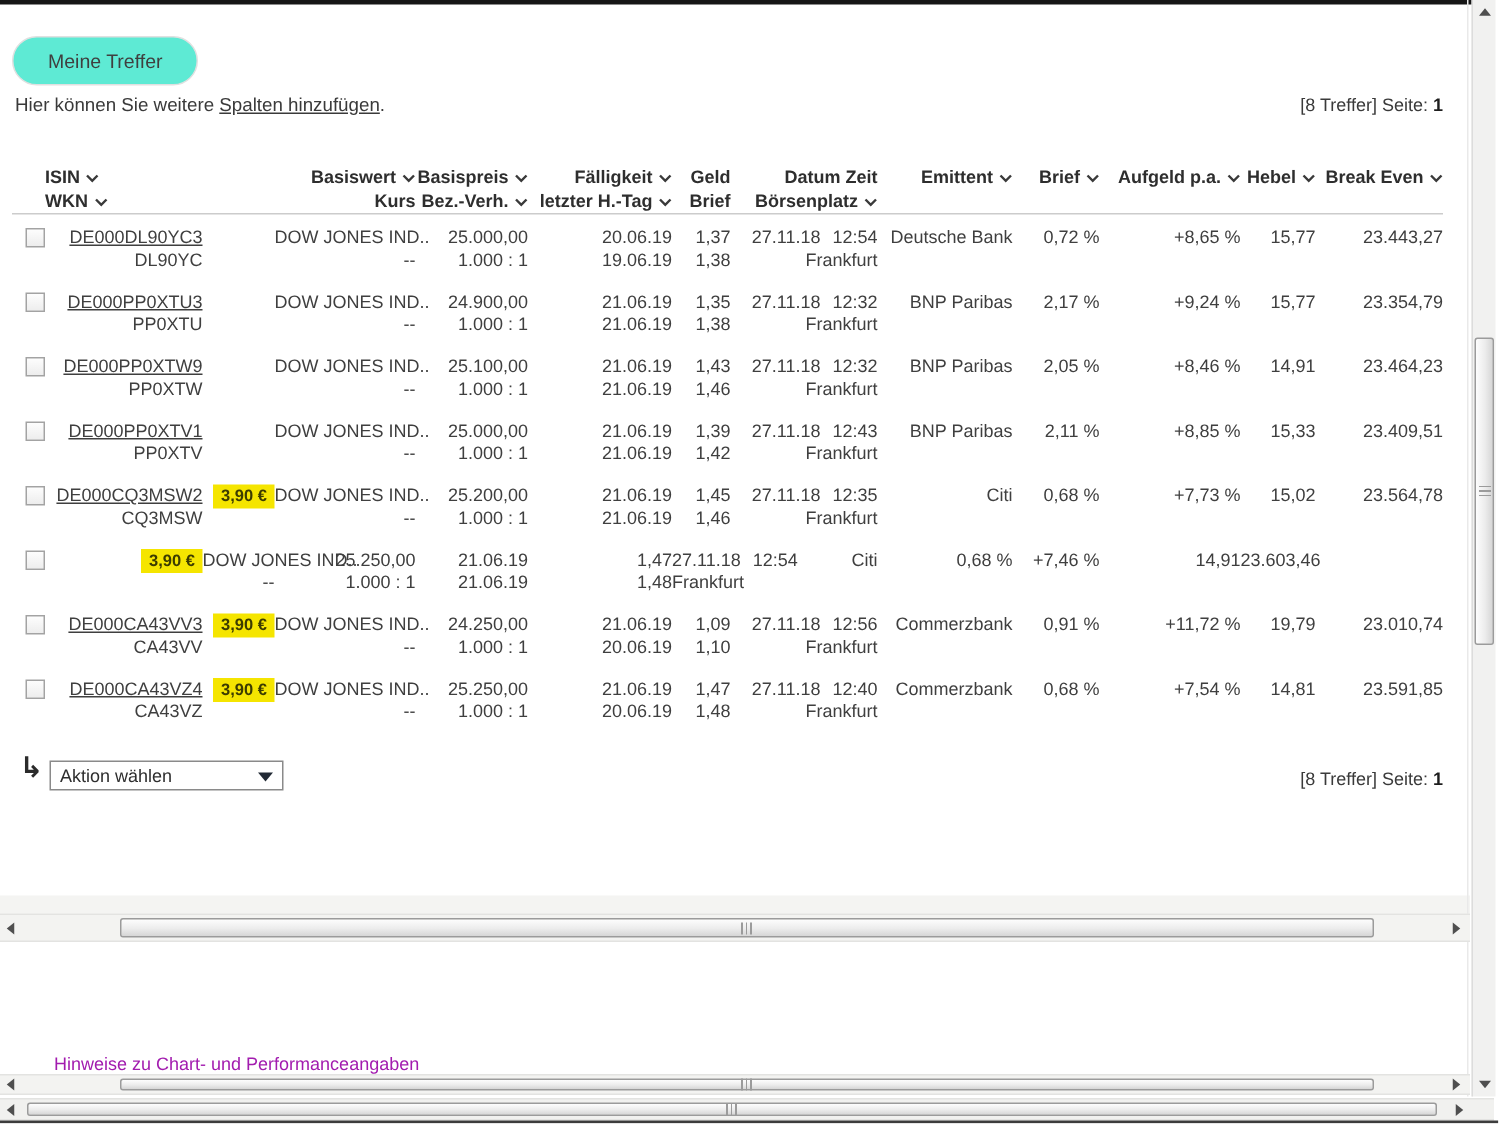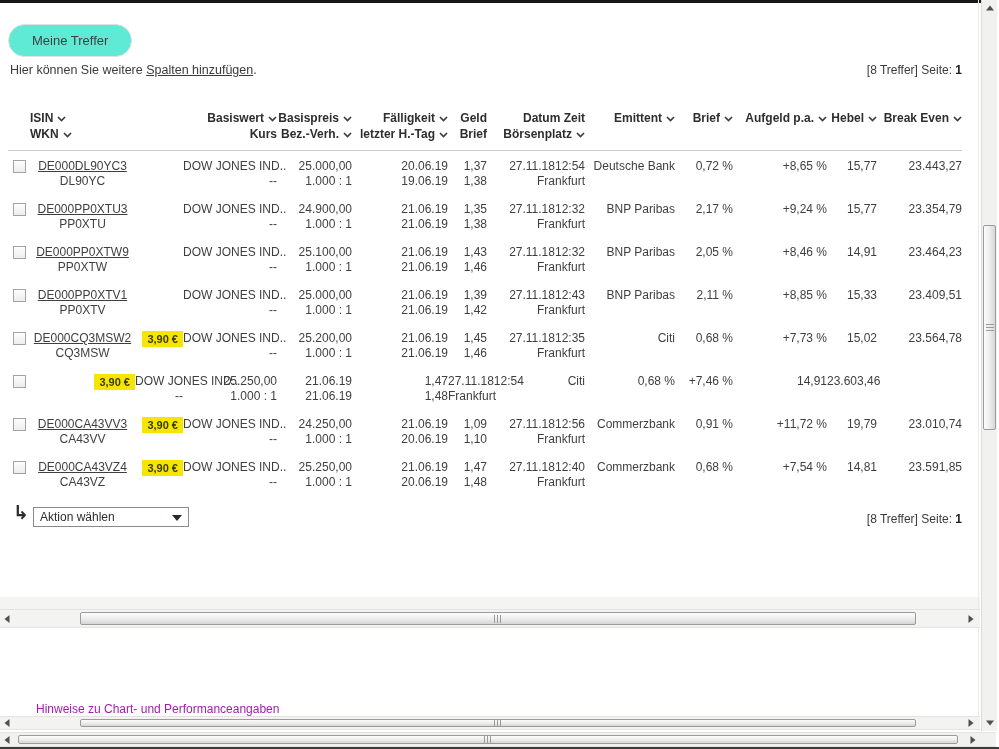--- a/index.html
+++ b/index.html
@@ -18,38 +18,38 @@
 
   .results { position:absolute; right:37px; font-size:12px; color:#3a3a3a; }
   .results b { font-weight:bold; color:#1d1d1d; }
   .results-top { top:63px; }
   .results-bottom { top:512px; }
 
   
   .wtable { position:absolute; left:8px; top:110px; width:954px; font-size:12px; }
   .grid-row { display:grid;
     grid-template-columns:22px 105px 48px 94px 75px 96px 39px 98px 90px 58px 94px 50px 85px; }
-  .thead { padding-bottom:8px; border-bottom:1px solid #cccccc; margin-bottom:8px; }
+  .thead { border-bottom:1px solid #cccccc; margin-bottom:8px; }
   .hcell { text-align:right; font-weight:bold; color:#2e2e2e; }
   .hcell.left { text-align:left; }
   .hline { height:16px; line-height:16px; white-space:nowrap; }
   .chev { display:inline-block; margin-left:4px; }
   .chev svg { vertical-align:middle; }
 
   .trow { height:30px; margin-bottom:13px; }
   .cell { text-align:right; white-space:nowrap; }
-  .cell.left { text-align:center; }
+  .cell.left { text-align:right; }
   .cell div { height:15px; line-height:15px; }
   .checkbox { display:inline-block; width:13px; height:13px; margin-top:1px;
     border:1px solid #a3a3a3; background:linear-gradient(to bottom,#fdfdfd,#ededed);
     cursor:pointer; }
   .isin { color:#3f3f3f; text-decoration:underline; cursor:pointer; }
   .badge { display:inline-block; background:#f5e500; color:#3c3c00; font-weight:bold;
     font-size:11px; line-height:16px; padding:0 5px; }
-  .zeit { margin-left:0; }
+  .zeit { margin-left:8px; }
 
   
   .action-arrow { position:absolute; left:13px; top:501px; font-size:19px; font-weight:bold;
     color:#2b2b2b; font-family:"DejaVu Sans", sans-serif; }
   .select-box { position:absolute; left:33px; top:507px; width:156px; height:20px;
     border:1px solid #8a8a8a; background:#fff; font-size:12px; line-height:18px;
     padding-left:6px; color:#2e2e2e; cursor:pointer; }
   .select-tri { position:absolute; right:6px; top:7px; width:0; height:0;
     border-left:5px solid transparent; border-right:5px solid transparent;
     border-top:6px solid #222a35; }

